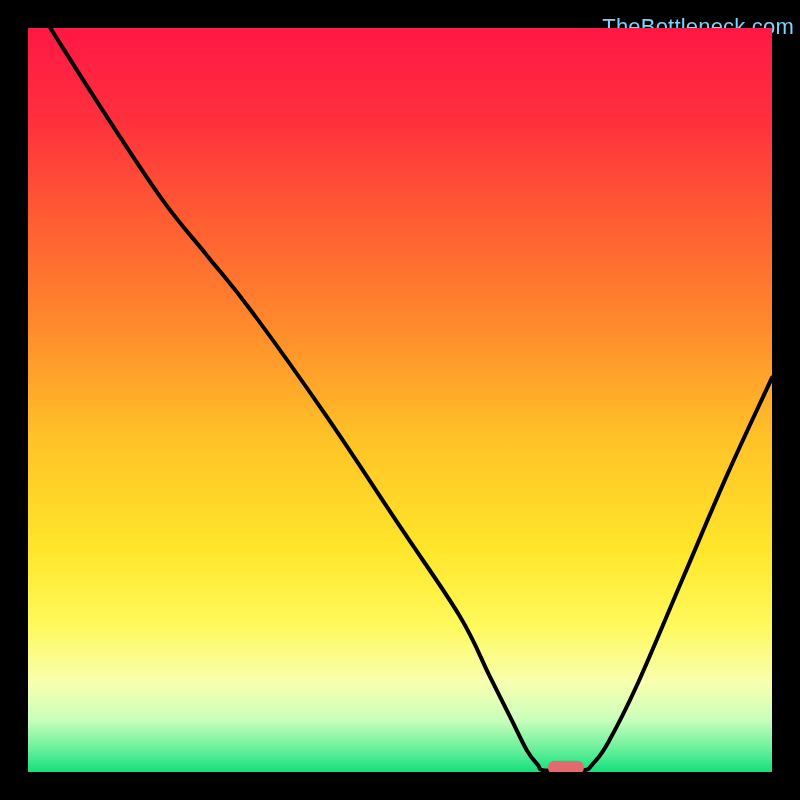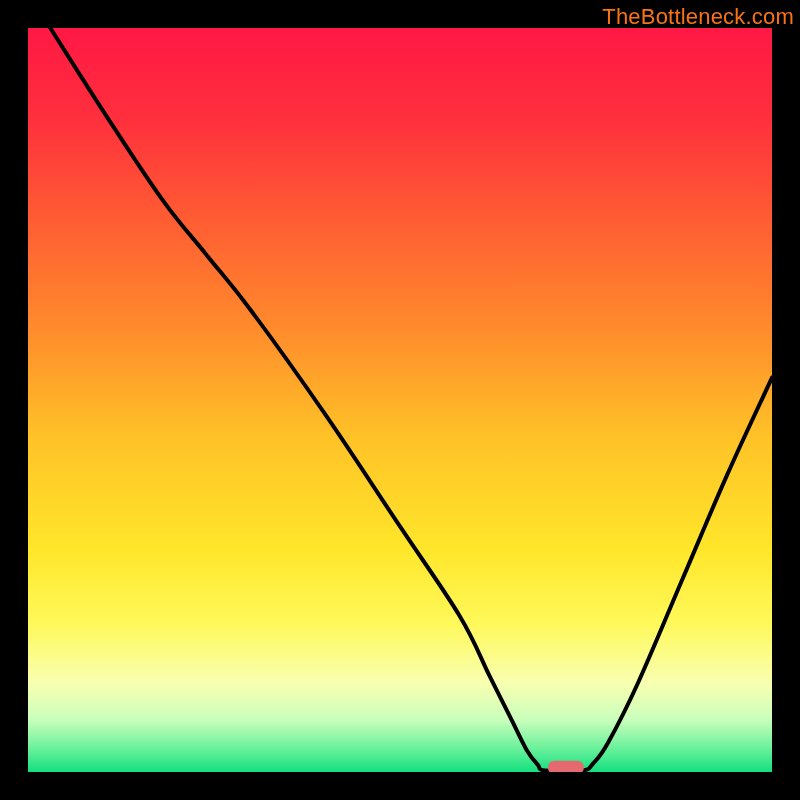--- a/index.html
+++ b/index.html
@@ -22,24 +22,24 @@
     position: absolute;
     left: 28px;
     top: 28px;
     width: 744px;
     height: 744px;
     overflow: hidden;
   }
   .watermark {
     position: absolute;
     right: 6px;
-    top: 4px;
+    top: 14px;
     font-family: Arial, Helvetica, sans-serif;
     font-size: 22px;
-    color: #f97316;
+    color: #7dd3fc;
     letter-spacing: 0.2px;
     user-select: none;
   }
   svg {
     display: block;
   }
 </style>
 </head>
 <body>
 

